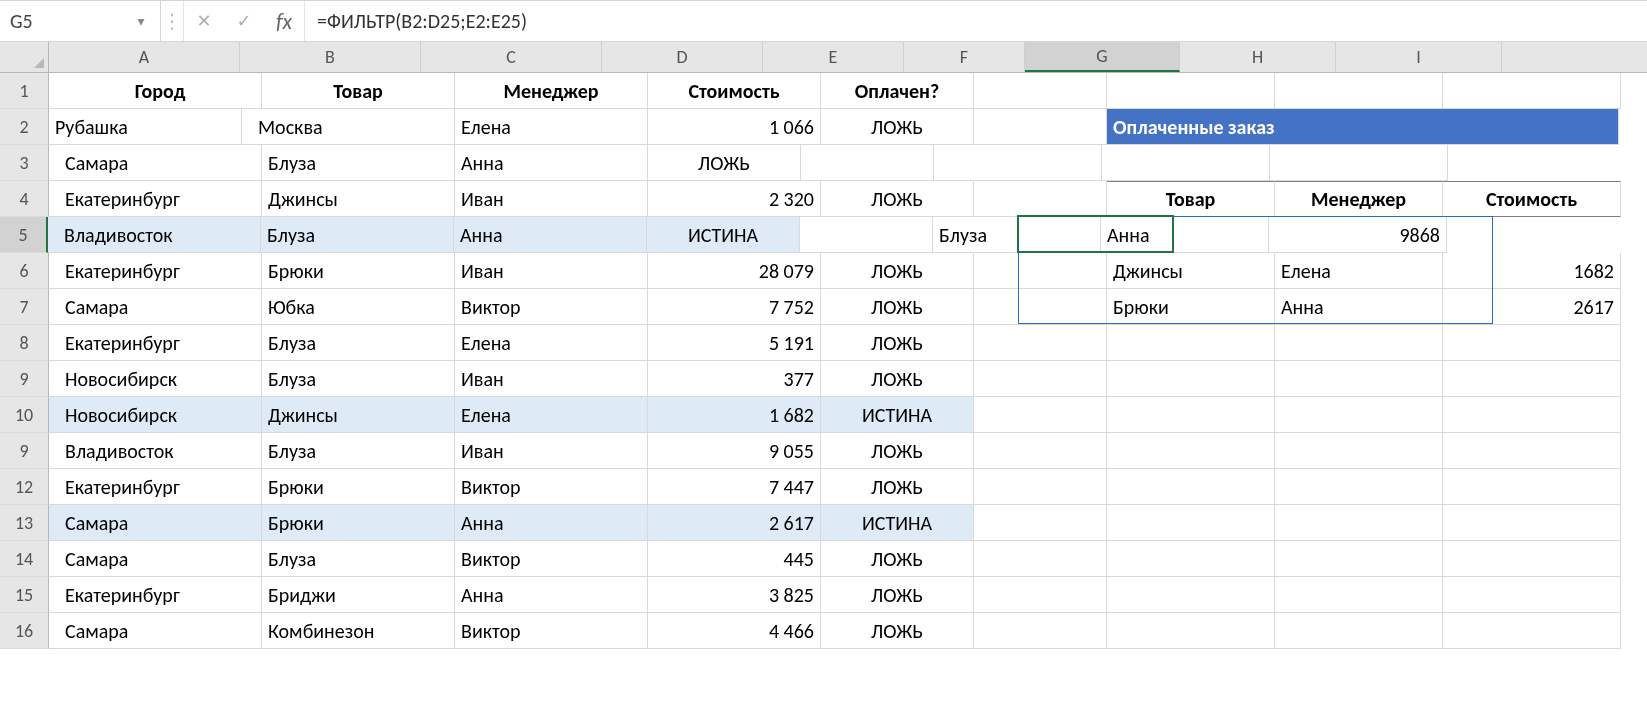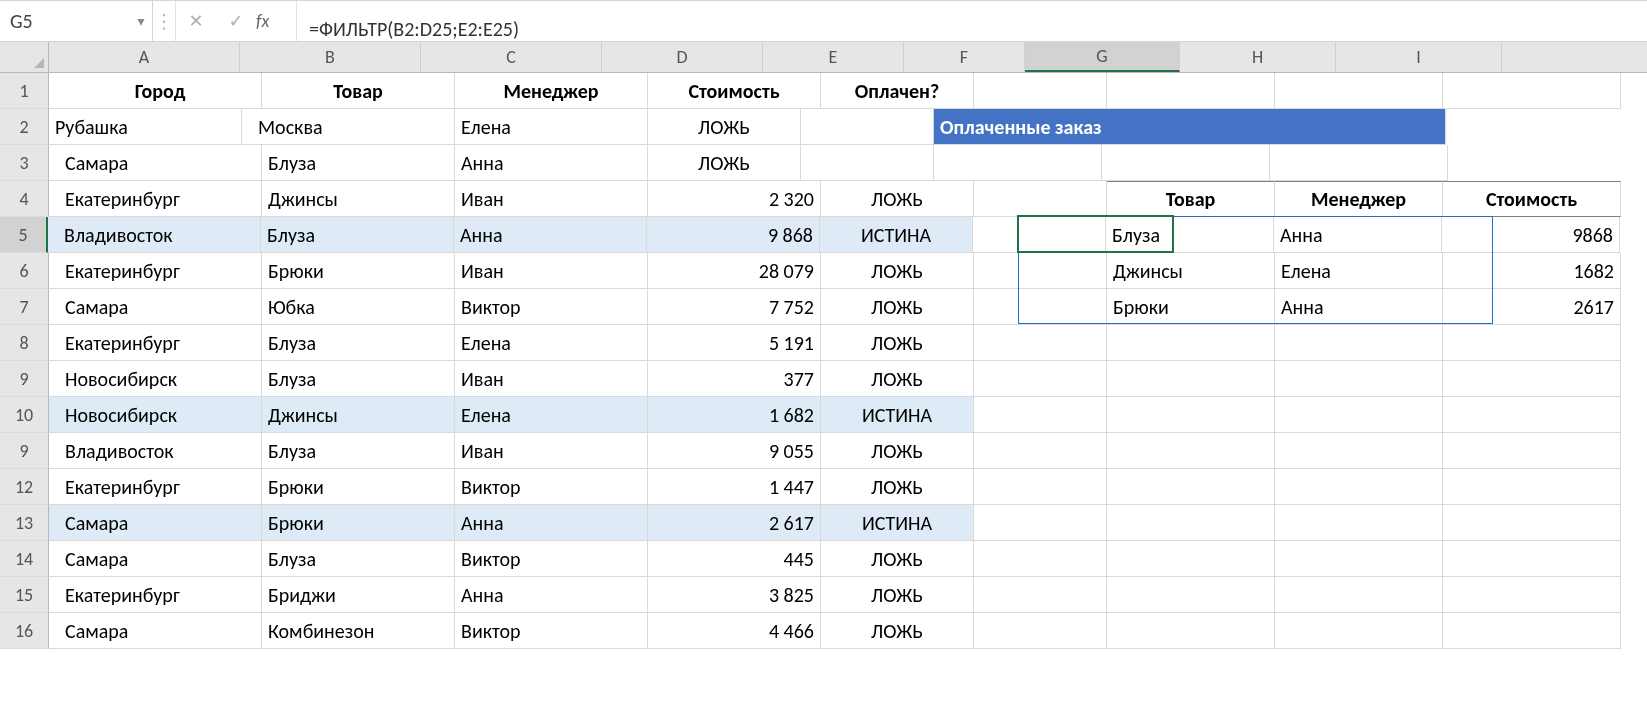--- a/index.html
+++ b/index.html
@@ -20,21 +20,21 @@
     border-bottom: 1px solid #d5d5d5;
     display: flex;
     align-items: stretch;
     background: #fff;
   }
   .name-box-wrap {
     display: flex;
     align-items: center;
     width: 140px;
     border-right: 1px solid #d5d5d5;
-    padding: 0 2px 0 10px;
+    padding: 0 10px 0 10px;
   }
   .name-box {
     flex: 1;
     font-size: 20px;
     color: #444;
   }
   .name-dd {
     width: 18px;
     text-align: center;
     color: #888;
@@ -53,29 +53,30 @@
     display: flex;
     align-items: center;
     justify-content: center;
     color: #b0b0b0;
     font-size: 18px;
   }
   .fb-fx {
     width: 40px;
     display:flex;
     align-items:center;
+    justify-content:center;
     font-style: italic;
     color: #666;
-    font-size: 18px;
+    font-size: 22px;
     border-right: 1px solid #e3e3e3;
   }
   .formula-input {
     flex: 1;
     display: flex;
-    align-items: flex-end;
+    align-items: center;
     padding-left: 12px;
     font-size: 20px;
     color: #333;
   }
 
   .sheet-area {
     position: relative;
     height: calc(702px - 42px);
     overflow: hidden;
   }
@@ -286,20 +287,23 @@
         <div class="rh">2</div>
         <div class="cell " data-col="B">
           <span>Рубашка</span>
         </div>
         <div class="cell " data-col="A">
           <span>Москва</span>
         </div>
         <div class="cell " data-col="C">
           <span>Елена</span>
         </div>
+        <div class="cell right" data-col="D">
+          <span>1 066</span>
+        </div>
         <div class="cell center" data-col="E">
           <span>ЛОЖЬ</span>
         </div>
         <div class="cell " data-col="F"></div>
         <div class="cell title-banner" data-col="G" style="border-right: none;">
           <span>Оплаченные заказы</span>
         </div>
         <div class="cell title-banner" data-col="H" style="border-right: none;"></div>
         <div class="cell title-banner" data-col="I"></div>
       </div>
@@ -354,23 +358,20 @@
         <div class="rh sel-row">5</div>
         <div class="cell " data-col="A">
           <span>Владивосток</span>
         </div>
         <div class="cell " data-col="B">
           <span>Блуза</span>
         </div>
         <div class="cell " data-col="C">
           <span>Анна</span>
         </div>
-        <div class="cell right" data-col="D">
-          <span>9 868</span>
-        </div>
         <div class="cell center" data-col="E">
           <span>ИСТИНА</span>
         </div>
         <div class="cell " data-col="F"></div>
         <div class="cell " data-col="G">
           <span>Блуза</span>
         </div>
         <div class="cell " data-col="H">
           <span>Анна</span>
         </div>
@@ -527,21 +528,21 @@
         <div class="cell " data-col="A">
           <span>Екатеринбург</span>
         </div>
         <div class="cell " data-col="B">
           <span>Брюки</span>
         </div>
         <div class="cell " data-col="C">
           <span>Виктор</span>
         </div>
         <div class="cell right" data-col="D">
-          <span>1 447</span>
+          <span>7 447</span>
         </div>
         <div class="cell center" data-col="E">
           <span>ЛОЖЬ</span>
         </div>
         <div class="cell " data-col="F"></div>
         <div class="cell " data-col="G"></div>
         <div class="cell " data-col="H"></div>
         <div class="cell " data-col="I"></div>
       </div>
       <div class="row hl-row">

